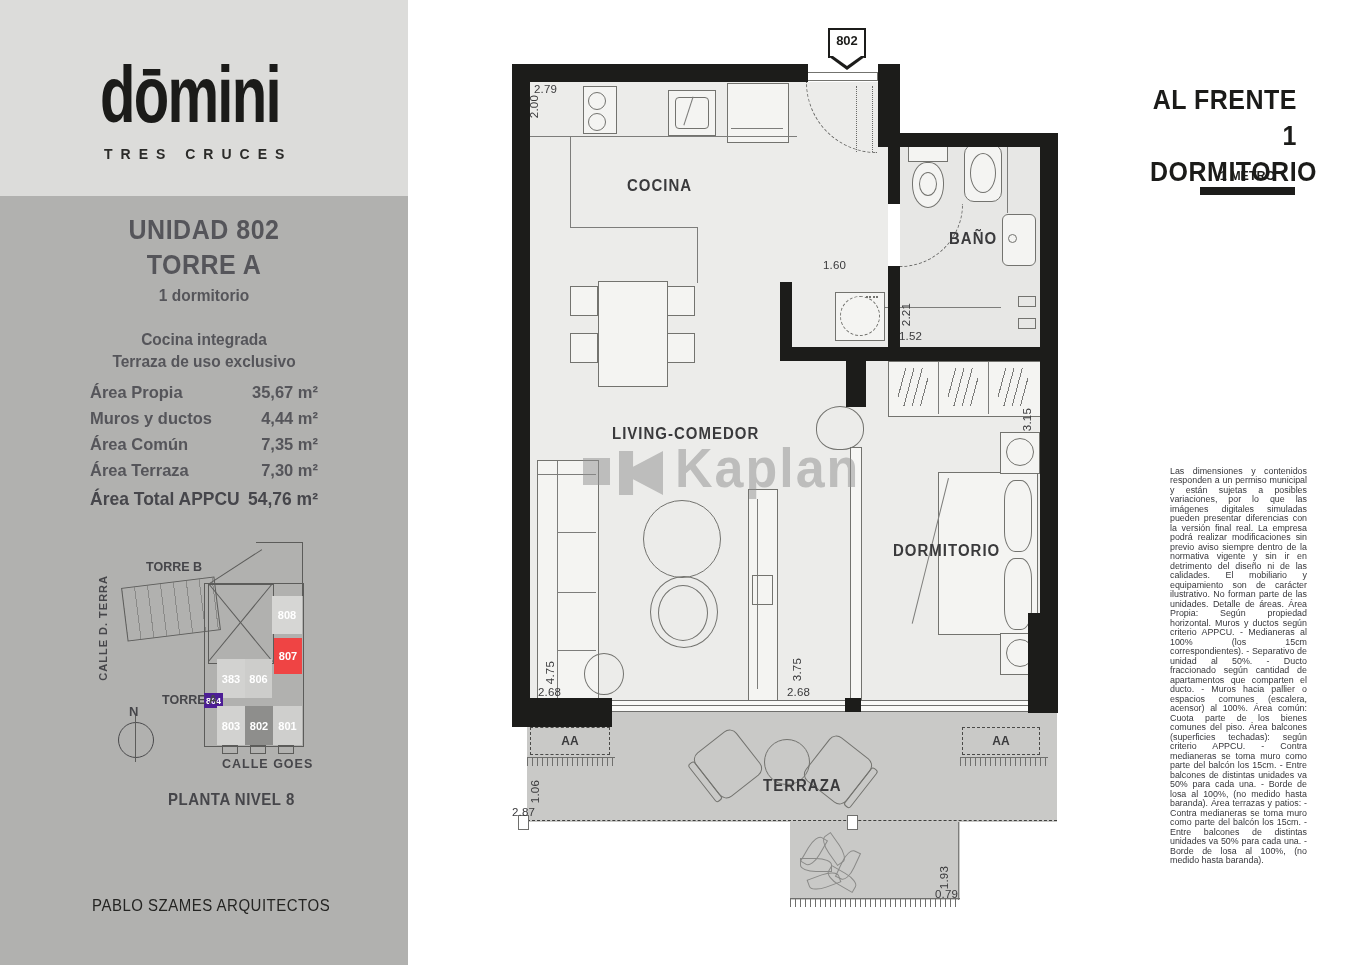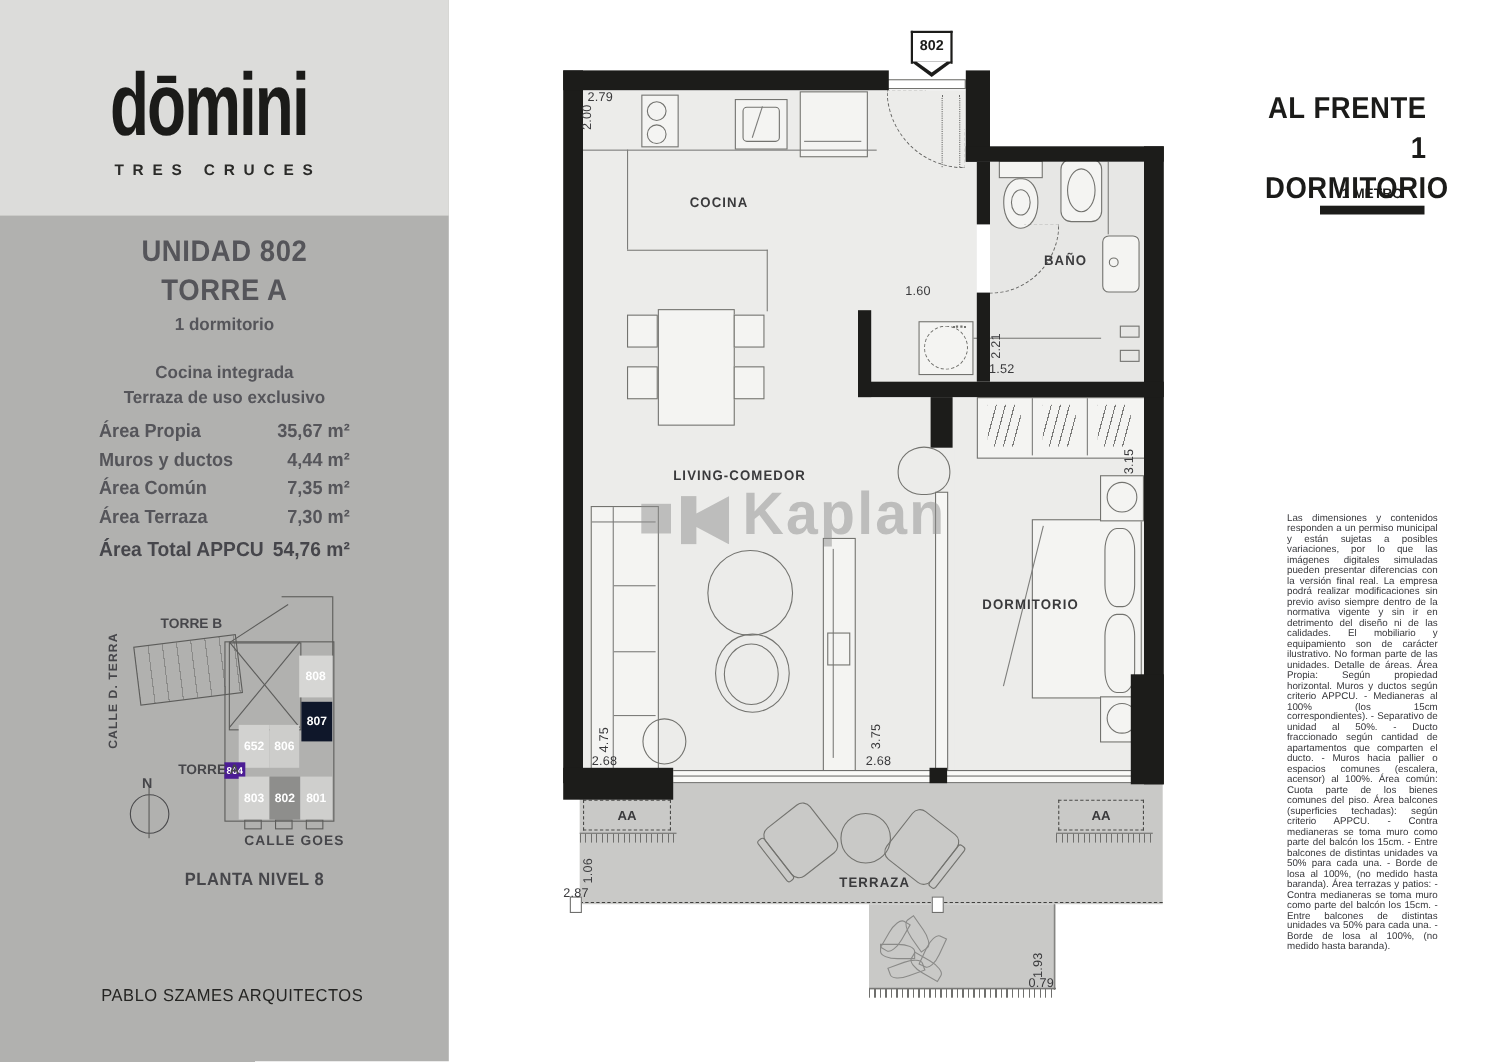--- a/index.html
+++ b/index.html
@@ -8,21 +8,21 @@
   .abs{position:absolute}
   .wall{position:absolute;background:#1c1c1a;z-index:3}
   .floor{position:absolute;background:#ececea;z-index:0}
   .tfloor{position:absolute;background:#c9c9c7;z-index:0}
   .fl{position:absolute;border:1px solid #73736f;background:#f4f4f2;z-index:2}
   .flt{position:absolute;border:1px solid #73736f;background:transparent;z-index:2}
   .ln{position:absolute;background:#7d7d7b;z-index:2}
   .circle{border-radius:50%}
   .dim{position:absolute;font-size:11.5px;letter-spacing:.2px;color:#3a3a3c;z-index:4}
   .dimv{writing-mode:vertical-rl;transform:rotate(180deg)}
-  .rlabel{position:absolute;font-size:12px;letter-spacing:1px;color:#3a3a3c;z-index:4;font-weight:bold;transform:scaleY(1.05)}
+  .rlabel{position:absolute;font-size:15px;letter-spacing:1px;color:#3a3a3c;z-index:4;font-weight:bold;transform:scaleY(1.05)}
   .arcq{position:absolute;border:1.3px dashed #6a6a68;z-index:2}
   .dashbox{position:absolute;border:1.5px dashed #4a4a48;display:flex;align-items:center;justify-content:center;
            font-size:12px;font-weight:bold;color:#3a3a3c;z-index:2}
   .hatch{position:absolute;height:8px;border-top:1px solid #6f6f6d;z-index:2;
          background:repeating-linear-gradient(90deg,#6f6f6d 0 1px,transparent 1px 5px)}
   .sidebar{position:absolute;left:0;top:0;width:408px;height:965px;background:#b1b1af}
   .logoblock{position:absolute;left:0;top:0;width:408px;height:196px;background:#dcdcda}
   .brand{position:absolute;left:100px;top:48px;font-size:66px;font-weight:bold;color:#1b1b19;
          letter-spacing:-2px;transform:scaleY(1.22) scaleX(.88);transform-origin:left top}
   .tagline{position:absolute;left:104px;top:146px;font-size:14px;letter-spacing:8px;color:#2b2b29;font-weight:bold}
@@ -105,22 +105,22 @@
 
     <div class="flt" style="left:204px;top:583px;width:98px;height:162px;border-color:#5c5c5a"></div>
     <div class="flt" style="left:208px;top:584px;width:64px;height:78px;border-color:#5c5c5a"></div>
     <div class="mapln" style="left:190px;top:622px;width:101px;height:1px;transform:rotate(50.6deg)"></div>
     <div class="mapln" style="left:190px;top:622px;width:101px;height:1px;transform:rotate(-50.6deg)"></div>
     <div class="mapln" style="left:208px;top:584px;width:64px;height:1px;transform:rotate(-33deg);transform-origin:left top"></div>
     <div class="mapln" style="left:256px;top:542px;width:46px;height:1px"></div>
     <div class="mapln" style="left:302px;top:542px;width:1px;height:54px"></div>
 
     <div class="ubox" style="left:272px;top:596px;width:30px;height:38px;background:#d6d6d4">808</div>
-    <div class="ubox" style="left:274px;top:638px;width:28px;height:36px;background:#0f172a">807</div>
-    <div class="ubox" style="left:217px;top:659px;width:28px;height:39px;background:#d2d2d0">652</div>
+    <div class="ubox" style="left:274px;top:638px;width:28px;height:36px;background:#ef4444">807</div>
+    <div class="ubox" style="left:217px;top:659px;width:28px;height:39px;background:#d2d2d0">383</div>
     <div class="ubox" style="left:245px;top:659px;width:27px;height:39px;background:#cdcdcb">806</div>
     <div class="ubox" style="left:204px;top:693px;width:19px;height:15px;background:#4c1d95;font-size:9px">804</div>
     <div class="ubox" style="left:217px;top:706px;width:28px;height:39px;background:#d2d2d0">803</div>
     <div class="ubox" style="left:245px;top:706px;width:28px;height:39px;background:#8e8e8c">802</div>
     <div class="ubox" style="left:273px;top:706px;width:29px;height:39px;background:#cfcfcd">801</div>
     <div class="flt" style="left:222px;top:745px;width:14px;height:7px;border-color:#5c5c5a"></div>
     <div class="flt" style="left:250px;top:745px;width:14px;height:7px;border-color:#5c5c5a"></div>
     <div class="flt" style="left:278px;top:745px;width:14px;height:7px;border-color:#5c5c5a"></div>
 
     <div class="mapl" style="left:162px;top:693px;font-size:12.5px">TORRE A</div>
@@ -251,21 +251,21 @@
   <div class="abs" style="left:612px;top:700px;width:418px;height:10px;background:#fafaf8;border-top:1px solid #6f6f6d;border-bottom:1px solid #6f6f6d;
        background-image:linear-gradient(#6f6f6d,#6f6f6d);background-size:100% 1px;background-position:0 4px;background-repeat:no-repeat;z-index:2"></div>
 
   <div class="dashbox" style="left:530px;top:727px;width:78px;height:26px">AA</div>
   <div class="dashbox" style="left:962px;top:727px;width:76px;height:26px">AA</div>
   <div class="hatch" style="left:527px;top:757px;width:88px"></div>
   <div class="hatch" style="left:960px;top:757px;width:88px"></div>
   <div class="tchair" style="left:702px;top:736px;transform:rotate(-38deg)"></div>
   <div class="tchair" style="left:812px;top:742px;transform:rotate(38deg) scaleX(-1)"></div>
   <div class="flt circle" style="left:764px;top:739px;width:44px;height:44px"></div>
-  <div class="rlabel" style="left:763px;top:795px">TERRAZA</div>
+  <div class="rlabel" style="left:763px;top:777px">TERRAZA</div>
   <div class="dim dimv" style="left:529px;top:780px">1.06</div>
   <div class="dim" style="left:512px;top:806px">2.87</div>
   <div class="abs" style="left:527px;top:820px;width:530px;border-top:1.5px dashed #3f3f3d;z-index:3"></div>
   <div class="abs" style="left:518px;top:815px;width:9px;height:13px;background:#fff;border:1px solid #6f6f6d;z-index:3"></div>
   <div class="abs" style="left:847px;top:815px;width:9px;height:13px;background:#fff;border:1px solid #6f6f6d;z-index:3"></div>
   <div class="ln" style="left:958px;top:822px;width:1px;height:78px"></div>
   <div class="hatch" style="left:790px;top:898px;width:170px"></div>
   <div class="dim dimv" style="left:938px;top:866px">1.93</div>
   <div class="dim" style="left:935px;top:888px">0.79</div>
 

